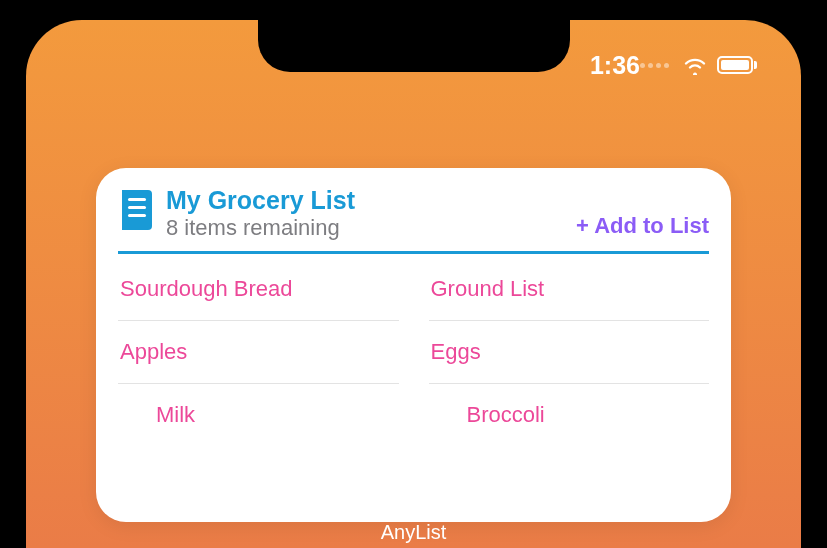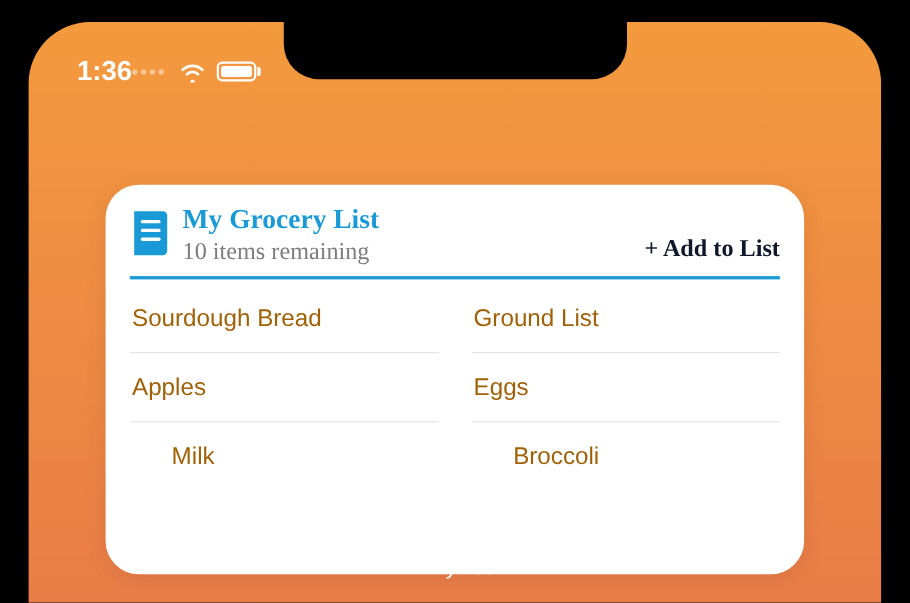--- a/index.html
+++ b/index.html
@@ -33,21 +33,21 @@
       z-index: 10;
     }
     .status-bar {
       position: absolute;
       top: 0;
       left: 0;
       right: 0;
       height: 72px;
       display: flex;
       align-items: center;
-      justify-content: flex-start;
+      justify-content: flex-end;
       padding: 0 44px;
       color: #fff;
       z-index: 5;
     }
     .status-time {
       font-size: 25px;
       font-weight: 600;
       margin-top: 18px;
     }
     .status-right {
@@ -99,25 +99,24 @@
       left: 70px;
       right: 70px;
       bottom: 26px;
       background: #fff;
       border-radius: 30px;
       padding: 18px 22px 0 22px;
       box-shadow: 0 4px 20px rgba(0,0,0,0.08);
     }
     .widget-header {
       display: flex;
-      align-items: center;
+      align-items: flex-start;
       gap: 12px;
       padding-bottom: 10px;
       border-bottom: 3px solid #199ad6;
-      font-family: Liberation Serif, serif;
     }
     .list-icon {
       flex-shrink: 0;
       margin-top: 2px;
     }
     .header-text {
       flex: 1;
     }
     .widget-title {
       font-size: 25px;
@@ -126,44 +125,44 @@
       line-height: 1.15;
     }
     .widget-subtitle {
       font-size: 22px;
       color: #7d7d81;
       line-height: 1.2;
     }
     .add-link {
       font-size: 22px;
       font-weight: 600;
-      color: #0f172a;
+      color: #8b5cf6;
       align-self: flex-end;
       margin-bottom: 2px;
       cursor: pointer;
     }
     .items-grid {
       display: grid;
       grid-template-columns: 1fr 1fr;
       column-gap: 30px;
       margin-top: 4px;
     }
     .item {
       font-size: 22px;
-      color: #a16207;
+      color: #ec4899;
       padding: 18px 2px;
       border-bottom: 1px solid #e3e3e3;
     }
     .item:nth-last-child(-n+2) {
       border-bottom: none;
       margin-left: 36px;
     }
     .app-label {
       position: absolute;
-      bottom: 20px;
+      bottom: 4px;
       left: 50%;
       transform: translateX(-50%);
       color: #fff;
       font-size: 20px;
       font-weight: 400;
     }
   </style>
 </head>
 <body>
 
@@ -200,21 +199,21 @@
       <span class="list-icon">
         <svg width="36" height="44" viewBox="0 0 36 44">
           <path d="M4 2 h26 a4 4 0 0 1 4 4 v32 a4 4 0 0 1 -4 4 h-26 Z" fill="#199ad6"></path>
           <rect x="10" y="10" width="18" height="3" rx="1.5" fill="#fff"></rect>
           <rect x="10" y="18" width="18" height="3" rx="1.5" fill="#fff"></rect>
           <rect x="10" y="26" width="18" height="3" rx="1.5" fill="#fff"></rect>
         </svg>
       </span>
       <div class="header-text">
         <div class="widget-title">My Grocery List</div>
-        <div class="widget-subtitle">10 items remaining</div>
+        <div class="widget-subtitle">8 items remaining</div>
       </div>
       <div class="add-link">+ Add to List</div>
     </div>
     <div class="items-grid">
       <div class="item">Sourdough Bread</div>
       <div class="item">Ground List</div>
       <div class="item">Apples</div>
       <div class="item">Eggs</div>
       <div class="item">Milk</div>
       <div class="item">Broccoli</div>

